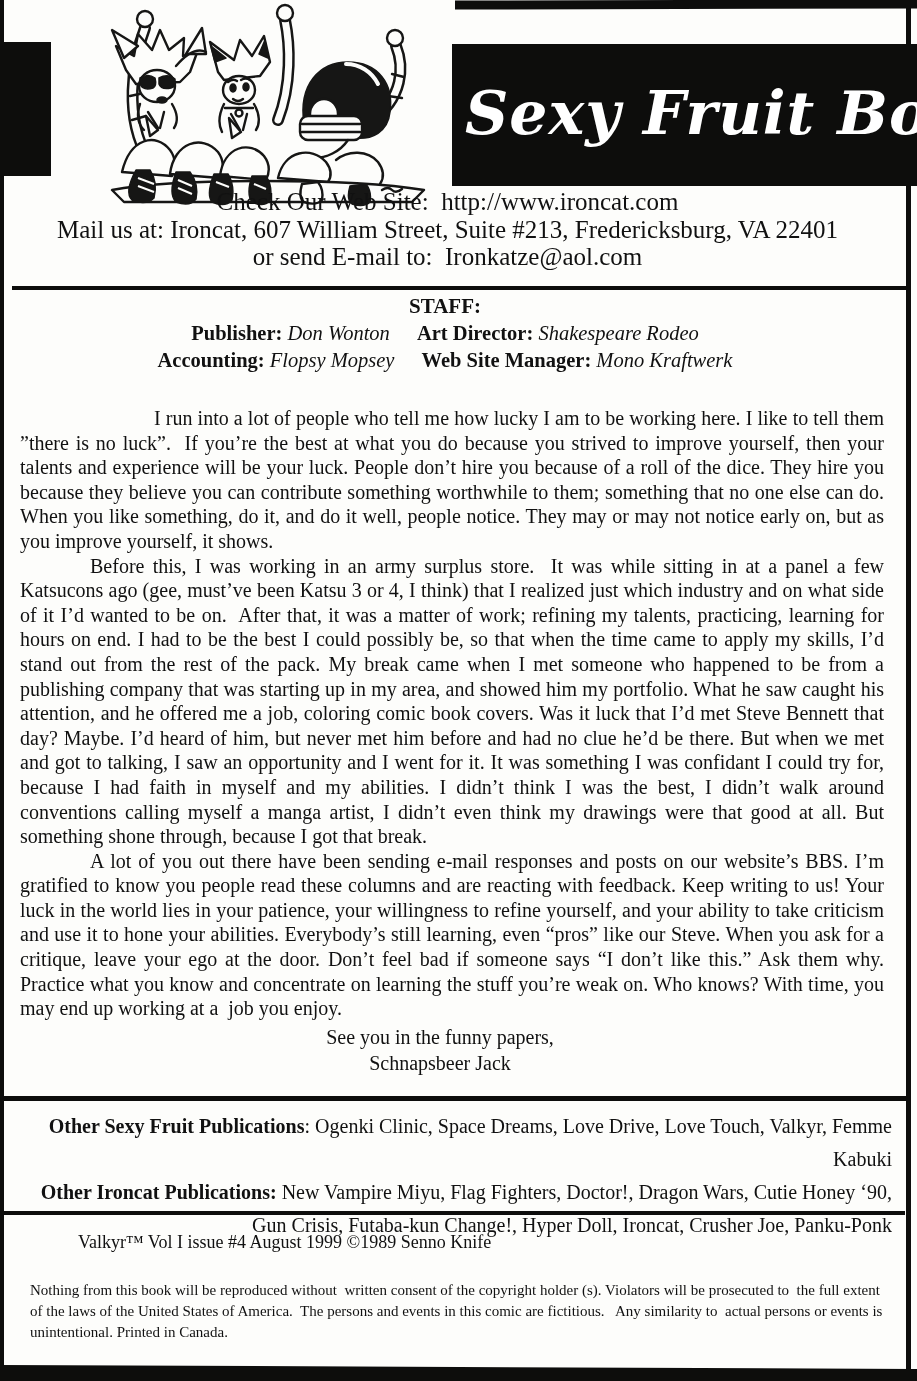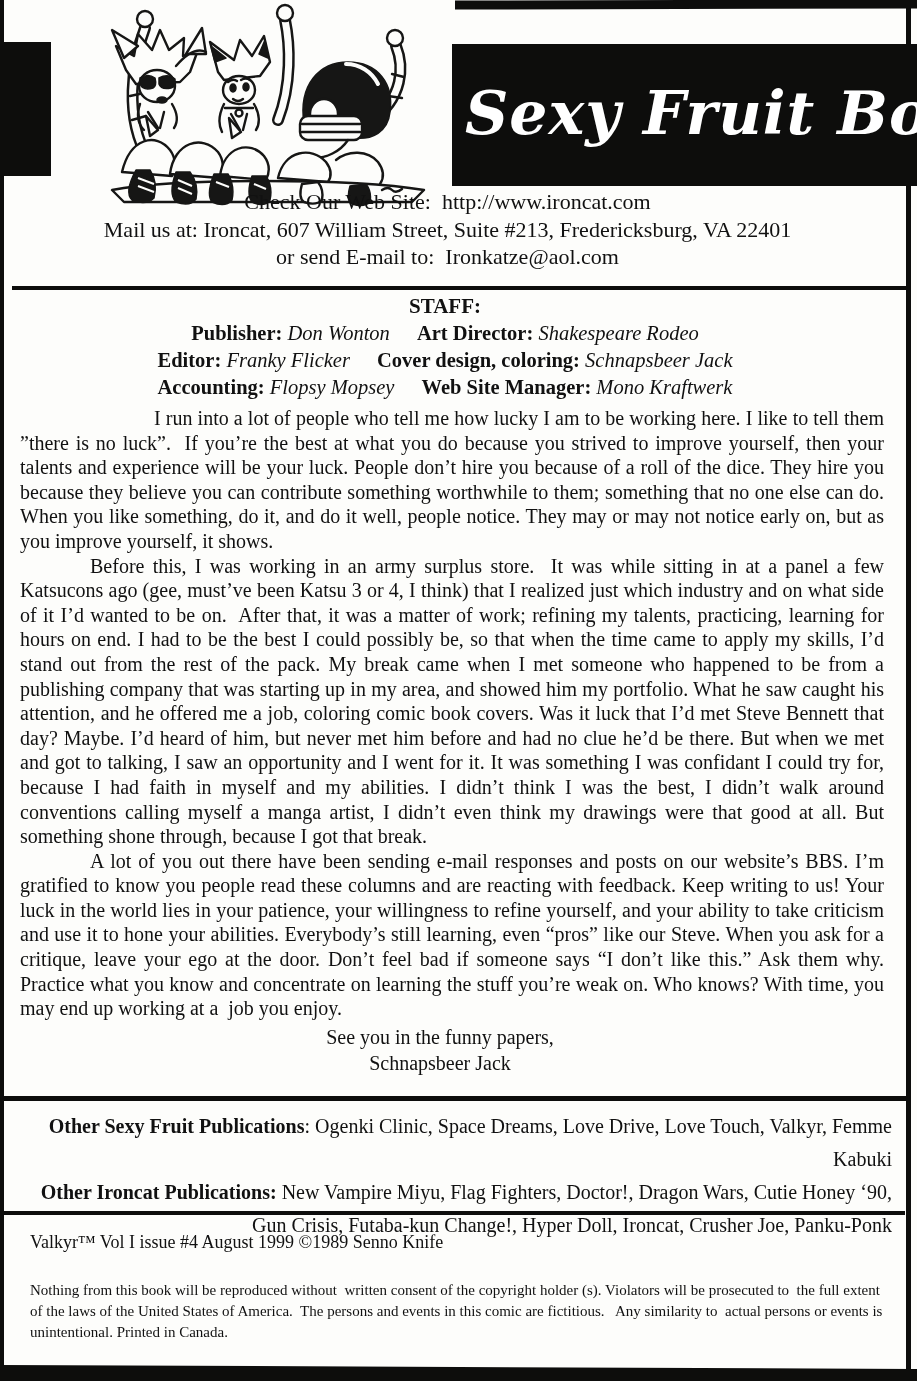--- a/index.html
+++ b/index.html
@@ -12,42 +12,42 @@
   .edge-right{position:absolute;left:906px;top:0;width:5px;height:1381px;}
   .edge-top-right{position:absolute;left:455px;right:0;top:0;height:9px;transform:rotate(-0.15deg);}
   .left-strip{position:absolute;left:0;top:42px;width:51px;height:134px;}
   .banner-box{position:absolute;left:257px;top:44px;width:660px;height:142px;}
   .banner-title{
     position:absolute;left:208px;top:0;height:142px;line-height:138px;white-space:nowrap;
     color:#ffffff;font-family:"DejaVu Serif", serif;font-style:italic;font-weight:700;
     font-size:60px;letter-spacing:1px;
   }
   .illustration{position:absolute;left:52px;top:0;width:400px;height:208px;background:#fdfdfb;}
-  .contact{position:absolute;left:0;right:22px;top:188px;text-align:center;font-size:22px;}
+  .contact{position:absolute;left:0;right:22px;top:188px;text-align:center;font-size:25px;}
   .contact div{line-height:27.5px;white-space:pre-wrap;}
   .rule{position:absolute;background:#0d0d0c;}
   .rule-staff-top{left:12px;top:286px;width:896px;height:4px;}
   .staff{position:absolute;left:0;right:27px;top:293px;text-align:center;font-size:20.5px;}
   .staff-heading{font-weight:700;font-size:21px;line-height:27px;}
   .staff-row{line-height:27px;}
   .staff-row .lbl{font-weight:700;font-family:Liberation Serif, serif;}
   .staff-row .nm{font-style:italic;}
   .staff-row .gap{display:inline-block;width:22px;}
   .editorial{position:absolute;left:20px;top:406px;width:864px;font-size:20px;line-height:24.6px;text-align:justify;}
   .editorial p{margin:0;white-space:pre-wrap;}
   .p-first{text-indent:134px;}
   .p-rest{text-indent:70px;}
   .signoff{width:840px;text-align:center;line-height:26px;margin-top:3px;white-space:normal;}
   .rule-pub-top{left:4px;top:1096px;width:904px;height:5px;}
   .publications{position:absolute;left:30px;top:1110px;width:862px;font-size:20px;line-height:33px;}
   .publications p{margin:0;text-align:right;}
   .publications .lbl{font-weight:700;}
   .rule-pub-bottom{left:4px;top:1211px;width:901px;height:4px;}
   .indicia{position:absolute;left:30px;top:1230px;width:860px;}
-  .indicia-issue{font-size:18px;line-height:24px;margin-bottom:5px;}
+  .indicia-issue{font-size:18px;line-height:24px;margin-bottom:5px;margin-left:48px;}
   .indicia-legal{font-size:15px;line-height:21px;width:858px;white-space:pre-wrap;margin-top:26px;}
   .bottom-bar{position:absolute;left:-6px;right:-6px;bottom:-5px;height:19px;transform:rotate(0.25deg);}
   svg .ln{fill:none;stroke:#161615;stroke-width:2.4;stroke-linecap:round;stroke-linejoin:round;}
   svg .fw{fill:#fdfdfb;stroke:#161615;stroke-width:2.4;stroke-linejoin:round;}
   svg .fb{fill:#161615;stroke:#161615;stroke-width:1.5;stroke-linejoin:round;}
   svg .tail-o{fill:none;stroke:#161615;stroke-width:12;stroke-linecap:round;}
   svg .tail-i{fill:none;stroke:#fdfdfb;stroke-width:7;stroke-linecap:round;}
 </style>
 </head>
 <body>
@@ -156,26 +156,20 @@
 
   <div class="staff">
     <div class="staff-heading">STAFF:</div>
     <div class="staff-row">
       <span class="lbl">Publisher:</span>
       <span class="nm">Don Wonton</span><span class="gap"></span>
       <span class="lbl">Art Director:</span>
       <span class="nm">Shakespeare Rodeo</span>
     </div>
     <div class="staff-row">
-      <span class="lbl">Editor:</span>
-      <span class="nm">Franky Flicker</span><span class="gap"></span>
-      <span class="lbl">Cover design, coloring:</span>
-      <span class="nm">Schnapsbeer Jack</span>
-    </div>
-    <div class="staff-row">
       <span class="lbl">Accounting:</span>
       <span class="nm">Flopsy Mopsey</span><span class="gap"></span>
       <span class="lbl">Web Site Manager:</span>
       <span class="nm">Mono Kraftwerk</span>
     </div>
   </div>
 
   <div class="editorial">
     <p class="p-first">I run into a lot of people who tell me how lucky I am to be working here. I like to tell them ”there is no luck”.  If you’re the best at what you do because you strived to improve yourself, then your talents and experience will be your luck. People don’t hire you because of a roll of the dice. They hire you because they believe you can contribute something worthwhile to them; something that no one else can do. When you like something, do it, and do it well, people notice. They may or may not notice early on, but as you improve yourself, it shows.</p>
     <p class="p-rest">Before this, I was working in an army surplus store.  It was while sitting in at a panel a few Katsucons ago (gee, must’ve been Katsu 3 or 4, I think) that I realized just which industry and on what side of it I’d wanted to be on.  After that, it was a matter of work; refining my talents, practicing, learning for hours on end. I had to be the best I could possibly be, so that when the time came to apply my skills, I’d stand out from the rest of the pack. My break came when I met someone who happened to be from a publishing company that was starting up in my area, and showed him my portfolio. What he saw caught his attention, and he offered me a job, coloring comic book covers. Was it luck that I’d met Steve Bennett that day? Maybe. I’d heard of him, but never met him before and had no clue he’d be there. But when we met and got to talking, I saw an opportunity and I went for it. It was something I was confidant I could try for, because I had faith in myself and my abilities. I didn’t think I was the best, I didn’t walk around conventions calling myself a manga artist, I didn’t even think my drawings were that good at all. But something shone through, because I got that break.</p>

